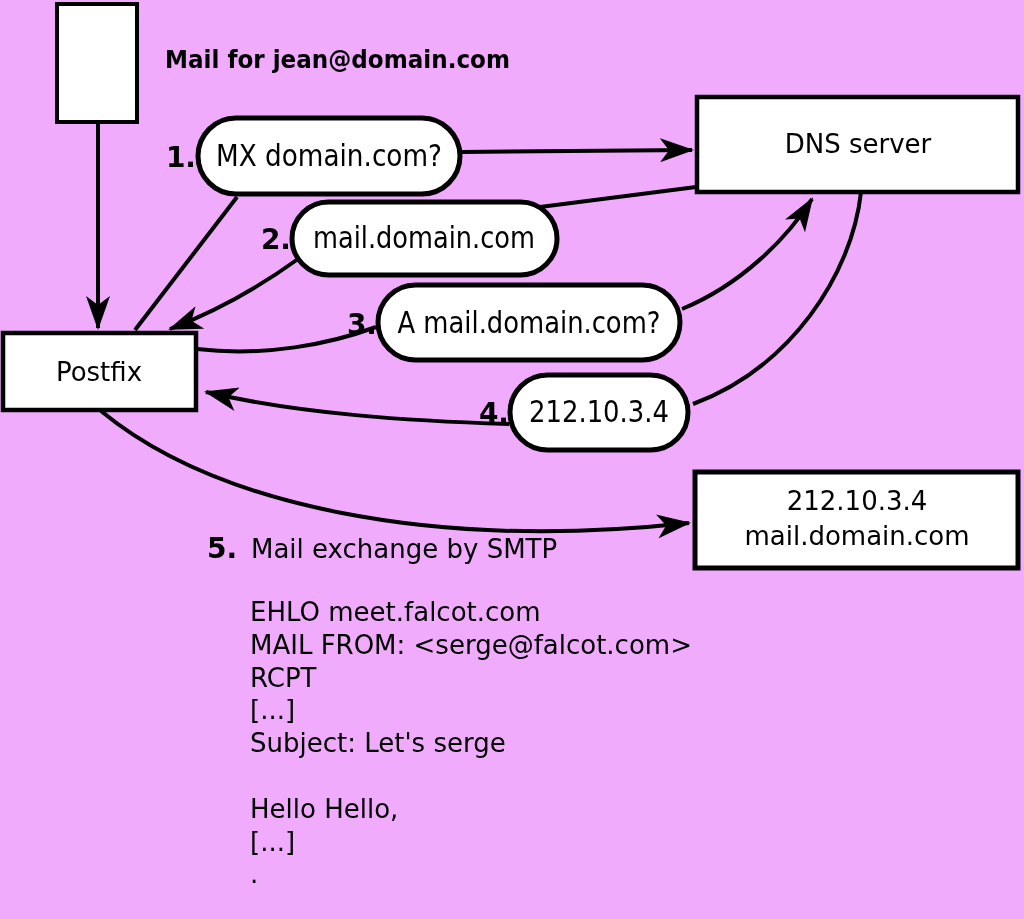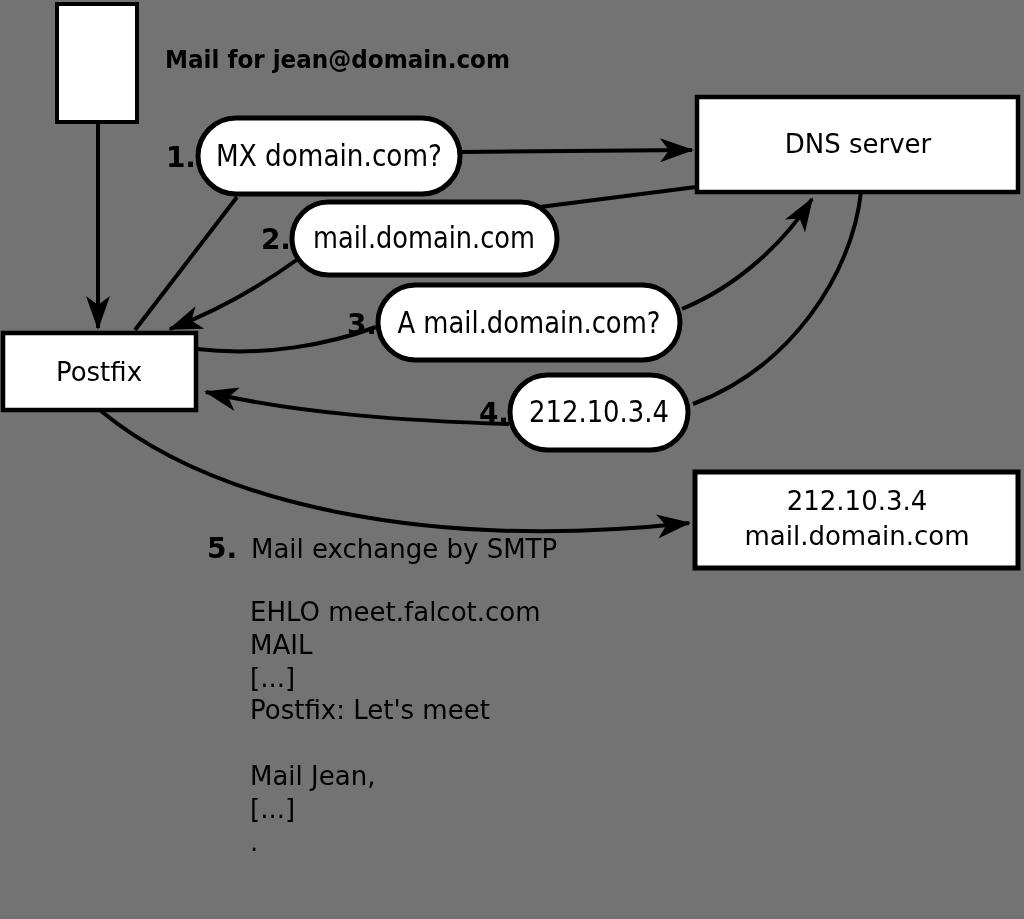--- a/index.html
+++ b/index.html
@@ -4,21 +4,21 @@
 <style>
   html, body {
     margin: 0;
     padding: 0;
     background: #ffffff;
   }
   .stage {
     position: relative;
     width: 1024px;
     height: 919px;
-    background: #737373;
+    background: #f0abfc;
     overflow: hidden;
     font-family: "DejaVu Sans", sans-serif;
   }
   .stage svg {
     position: absolute;
     left: 0;
     top: 0;
   }
   svg text {
     fill: #000000;
@@ -106,14 +106,14 @@
 
     <text class="step-num" x="207" y="558">5.</text>
     <text x="251" y="558">Mail exchange by SMTP</text>
 
     <text x="99" y="381" text-anchor="middle">Postfix</text>
     <text x="858" y="153" text-anchor="middle">DNS server</text>
     <text x="857" y="510" text-anchor="middle">212.10.3.4</text>
     <text x="857" y="545" text-anchor="middle">mail.domain.com</text>
   </svg>
 
-  <div class="smtp-block"><div>EHLO meet.falcot.com</div><div>MAIL</div><div>[...]</div><div>Postfix: Let's meet</div><div></div><div>Mail Jean,</div><div>[...]</div><div>.</div></div>
+  <div class="smtp-block"><div>EHLO meet.falcot.com</div><div>MAIL FROM: &lt;serge@falcot.com&gt;</div><div>RCPT</div><div>[...]</div><div>Subject: Let's serge</div><div></div><div>Hello Hello,</div><div>[...]</div><div>.</div></div>
 </div>
 
 </body></html>

